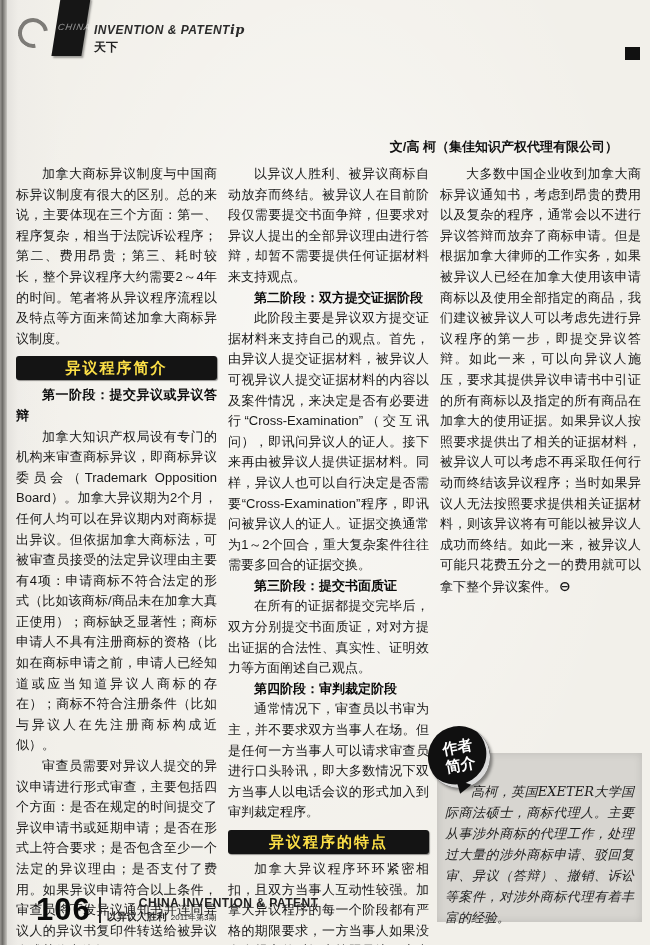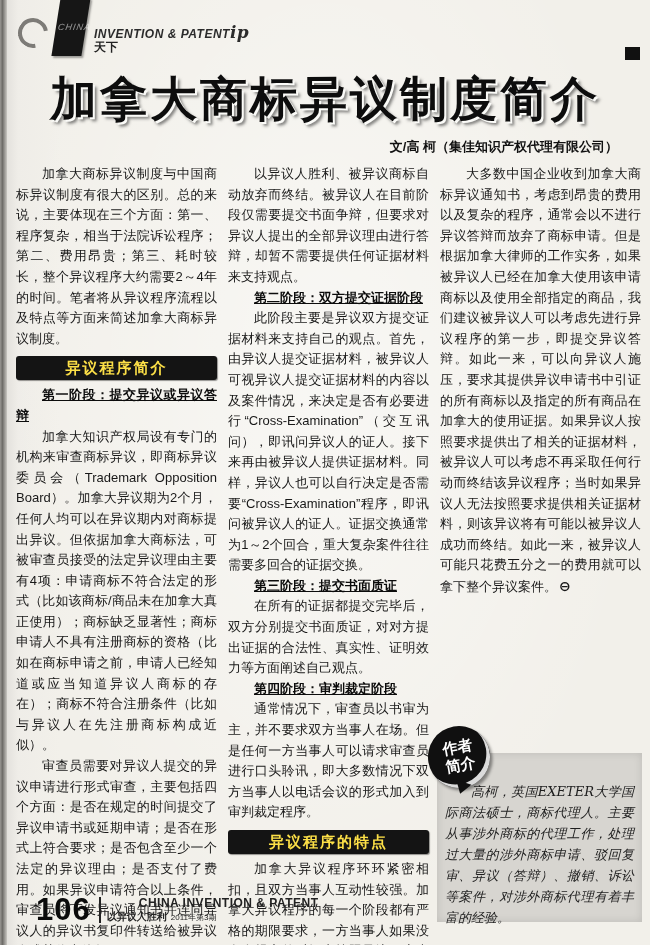--- a/index.html
+++ b/index.html
@@ -18,37 +18,37 @@
   
   .masthead { position:absolute; left:12px; top:6px; width:300px; height:58px; }
   .logo-ring { position:absolute; left:6px; top:12px; width:30px; height:30px;
     border:4px solid #7d7b77; border-radius:50%; border-right-color:transparent; transform:rotate(35deg); }
   .logo-slab { position:absolute; left:44px; top:-8px; width:30px; height:58px;
     background:#161616; transform:skewX(-9deg); box-shadow:2px 2px 2px rgba(0,0,0,.35); }
   .logo-china { position:absolute; left:46px; top:16px; width:30px; text-align:center;
     font-style:italic; font-size:9px; letter-spacing:1px; color:rgba(255,255,255,.55); transform:skewX(-9deg); }
   .logo-wordmark { position:absolute; left:82px; top:16px; font-style:italic;
     font-size:12px; font-weight:bold; letter-spacing:.5px; color:#2b2b2b; white-space:nowrap; }
-  .logo-ip { font-family:"DejaVu Serif",serif; font-style:italic; font-weight:bold; font-size:17px; }
+  .logo-ip { font-family:"DejaVu Serif",serif; font-style:italic; font-weight:bold; font-size:13px; }
   .logo-sub { position:absolute; left:82px; top:33px; font-size:12px; font-weight:bold; color:#222; }
 
   .corner-mark { position:absolute; right:10px; top:47px; width:15px; height:13px; background:#111; }
 
   
   .article-title { position:absolute; left:0; top:68px; width:650px; text-align:center;
     font-size:47px; font-weight:900; letter-spacing:3px; color:#0d0d0d;
     text-shadow:2px 2px 0 #fbfbf8, 4px 4px 3px rgba(40,40,40,.55); }
   .byline { position:absolute; right:32px; top:138px; font-size:13px; font-weight:bold; color:#111;margin-left:40px; }
 
   
   .col { position:absolute; top:164px; width:201px; font-size:13px; line-height:20.6px;
     text-align:justify; color:#181818; }
   .col-1 { left:16px; } .col-2 { left:228px; } .col-3 { left:440px; }
   .col p { text-indent:2em; }
-  .stage-title { font-weight:bold; text-indent:2em; color:#0c0c0c;text-decoration:underline; }
+  .stage-title { font-weight:bold; text-indent:2em; color:#0c0c0c; }
   .black-bar { background:#141414; color:#fde047; text-align:center; font-weight:bold;
     font-size:15px; line-height:24px; border-radius:3px; margin:7px 0 5px;
     box-shadow:1px 1px 1px rgba(0,0,0,.4); text-indent:0; letter-spacing:2px; }
   .endmark { font-weight:bold; font-size:14px; margin-left:2px; }
 
   
   .bio-box { position:absolute; left:437px; top:753px; width:205px; height:169px;
     background:#d7d5d0; box-shadow:inset 0 0 8px rgba(0,0,0,.12); }
   .bio-text { position:absolute; left:8px; top:28px; width:189px;
     font-family:"DejaVu Serif","Liberation Serif",serif; font-style:italic;
@@ -81,21 +81,20 @@
   <div class="masthead">
     <div class="logo-ring"></div>
     <div class="logo-slab"></div>
     <div class="logo-china">CHINA</div>
     <div class="logo-wordmark"><span>INVENTION &amp; PATENT</span><span class="logo-ip">ip</span></div>
     <div class="logo-sub">天下</div>
   </div>
 
   <div class="corner-mark"></div>
 
-  <h1 class="article-title">加拿大商标异议制度简介</h1>
   <div class="byline">文/高 柯（集佳知识产权代理有限公司）</div>
 
   <div class="col col-1">
     <p>加拿大商标异议制度与中国商标异议制度有很大的区别。总的来说，主要体现在三个方面：第一、程序复杂，相当于法院诉讼程序；第二、费用昂贵；第三、耗时较长，整个异议程序大约需要2～4年的时间。笔者将从异议程序流程以及特点等方面来简述加拿大商标异议制度。</p>
     <div class="black-bar">异议程序简介</div>
     <div class="stage-title">第一阶段：提交异议或异议答辩</div>
     <p>加拿大知识产权局设有专门的机构来审查商标异议，即商标异议委员会（Trademark Opposition Board）。加拿大异议期为2个月，任何人均可以在异议期内对商标提出异议。但依据加拿大商标法，可被审查员接受的法定异议理由主要有4项：申请商标不符合法定的形式（比如该商标/商品未在加拿大真正使用）；商标缺乏显著性；商标申请人不具有注册商标的资格（比如在商标申请之前，申请人已经知道或应当知道异议人商标的存在）；商标不符合注册条件（比如与异议人在先注册商标构成近似）。</p>
     <p>审查员需要对异议人提交的异议申请进行形式审查，主要包括四个方面：是否在规定的时间提交了异议申请书或延期申请；是否在形式上符合要求；是否包含至少一个法定的异议理由；是否支付了费用。如果异议申请符合以上条件，审查员将下发异议通知书并连同异议人的异议书复印件转送给被异议人或其代表律师。</p>
 
   </div>

